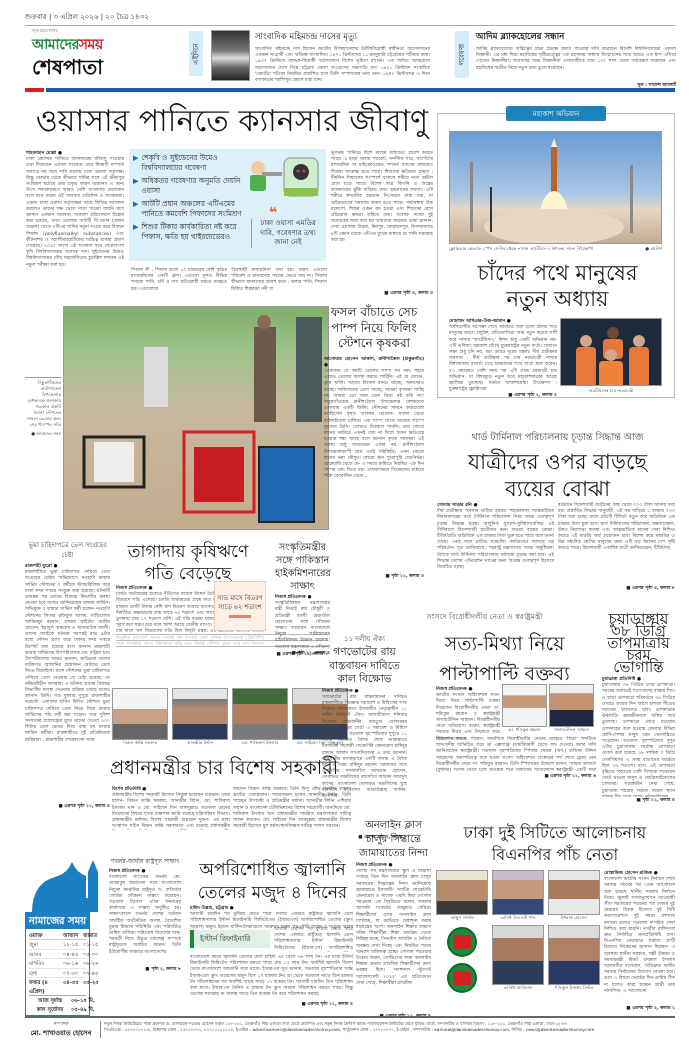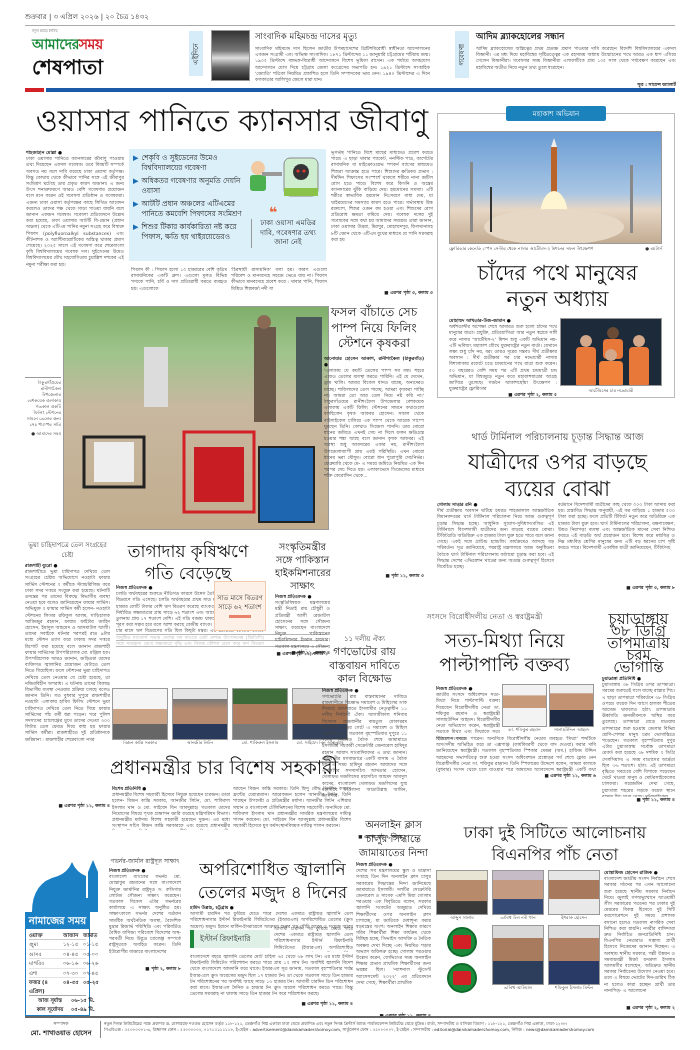--- a/index.html
+++ b/index.html
@@ -222,21 +222,21 @@
 
 <div class="abs" style="left:322px;top:635px;width:85px">
   <div class="head" style="font-size:7px;color:#444">১১ দলীয় ঐক্য</div>
   <div class="head serif" style="font-size:10.5px;line-height:13.5px;margin-top:2px">গণভোটের রায় বাস্তবায়ন দাবিতে কাল বিক্ষোভ</div>
   <div class="txt" style="margin-top:2px"><b>নিজস্ব প্রতিবেদক ●</b></div>
   <div class="txt" style="height:140px">গণভোটের রায় বাস্তবায়নের দাবিতে রাজধানীতে বিক্ষোভ সমাবেশ ও মিছিলের ডাক দিয়েছে জামায়াতে ইসলামীর নেতৃত্বাধীন ১১ দলীয় নির্বাচনী ঐক্য। আগামীকাল শনিবার বিকেলে রাজধানীর বায়তুল মোকাররম মসজিদের উত্তর গেটে এ সমাবেশ ও মিছিল অনুষ্ঠিত হবে। গতকাল বৃহস্পতিবার দুপুরে ১১ দলের নিয়মিত বৈঠক শেষে জামায়াতে ইসলামীর সহকারী সেক্রেটারি জেনারেল হামিদুর রহমান আযাদ সাংবাদিকদের এ তথ্য জানান। রাজধানীর মগবাজারে একটি বাসায় এ বৈঠক হয়। এ সময় হামিদুর রহমান আযাদের সঙ্গে এনসিপির সদস্যসচিব আখতার হোসেন, খেলাফত মজলিসের মহাসচিব আহমদ আবদুল কাদের, বাংলাদেশ খেলাফত মজলিসের যুগ্ম মহাসচিব মাওলানা আতাউল্লাহ আমিন, জাগপার</div>
   <div class="jump">■ এরপর পৃষ্ঠা ২, কলাম ৮</div>
 </div>
 
 <div class="abs head" style="left:392px;top:613px;width:185px;font-size:7.5px;color:#555">সংসদে বিরোধীদলীয় নেতা ও স্বরাষ্ট্রমন্ত্রী</div>
-<div class="abs head serif" style="left:412px;top:628px;width:185px;font-size:19px;line-height:24px">সত্য-মিথ্যা নিয়ে পাল্টাপাল্টি বক্তব্য</div>
+<div class="abs head serif" style="left:412px;top:628px;width:185px;font-size:19px;line-height:30px">সত্য-মিথ্যা নিয়ে পাল্টাপাল্টি বক্তব্য</div>
 <div class="abs" style="left:436px;top:686px;width:64px">
   <div class="txt"><b>নিজস্ব প্রতিবেদক ●</b></div>
   <div class="txt" style="height:54px">জাতীয় সংসদে অধিবেশনে সত্য-মিথ্যা নিয়ে পাল্টাপাল্টি বক্তব্য দিয়েছেন বিরোধীদলীয় নেতা ডা. শফিকুর রহমান ও স্বরাষ্ট্রমন্ত্রী সালাহউদ্দিন আহমদ। বিরোধীদলীয় নেতা অভিযোগ করেন, স্বরাষ্ট্রমন্ত্রী সত্যকে মিথ্যা এবং মিথ্যাকে সত্য হিসেবে সংসদকে</div>
 </div>
 <div class="abs" style="left:502px;top:684px;width:92px;display:flex;gap:2px">
   <div style="width:45px">
     <div class="photo" style="height:43px;background:linear-gradient(#f2f2f2 0,#f2f2f2 25%,#c79a7a 26%,#c79a7a 55%,#f3f3f3 56%)"></div>
     <div class="cap">ডা. শফিকুর রহমান</div>
   </div>
   <div style="width:45px">

